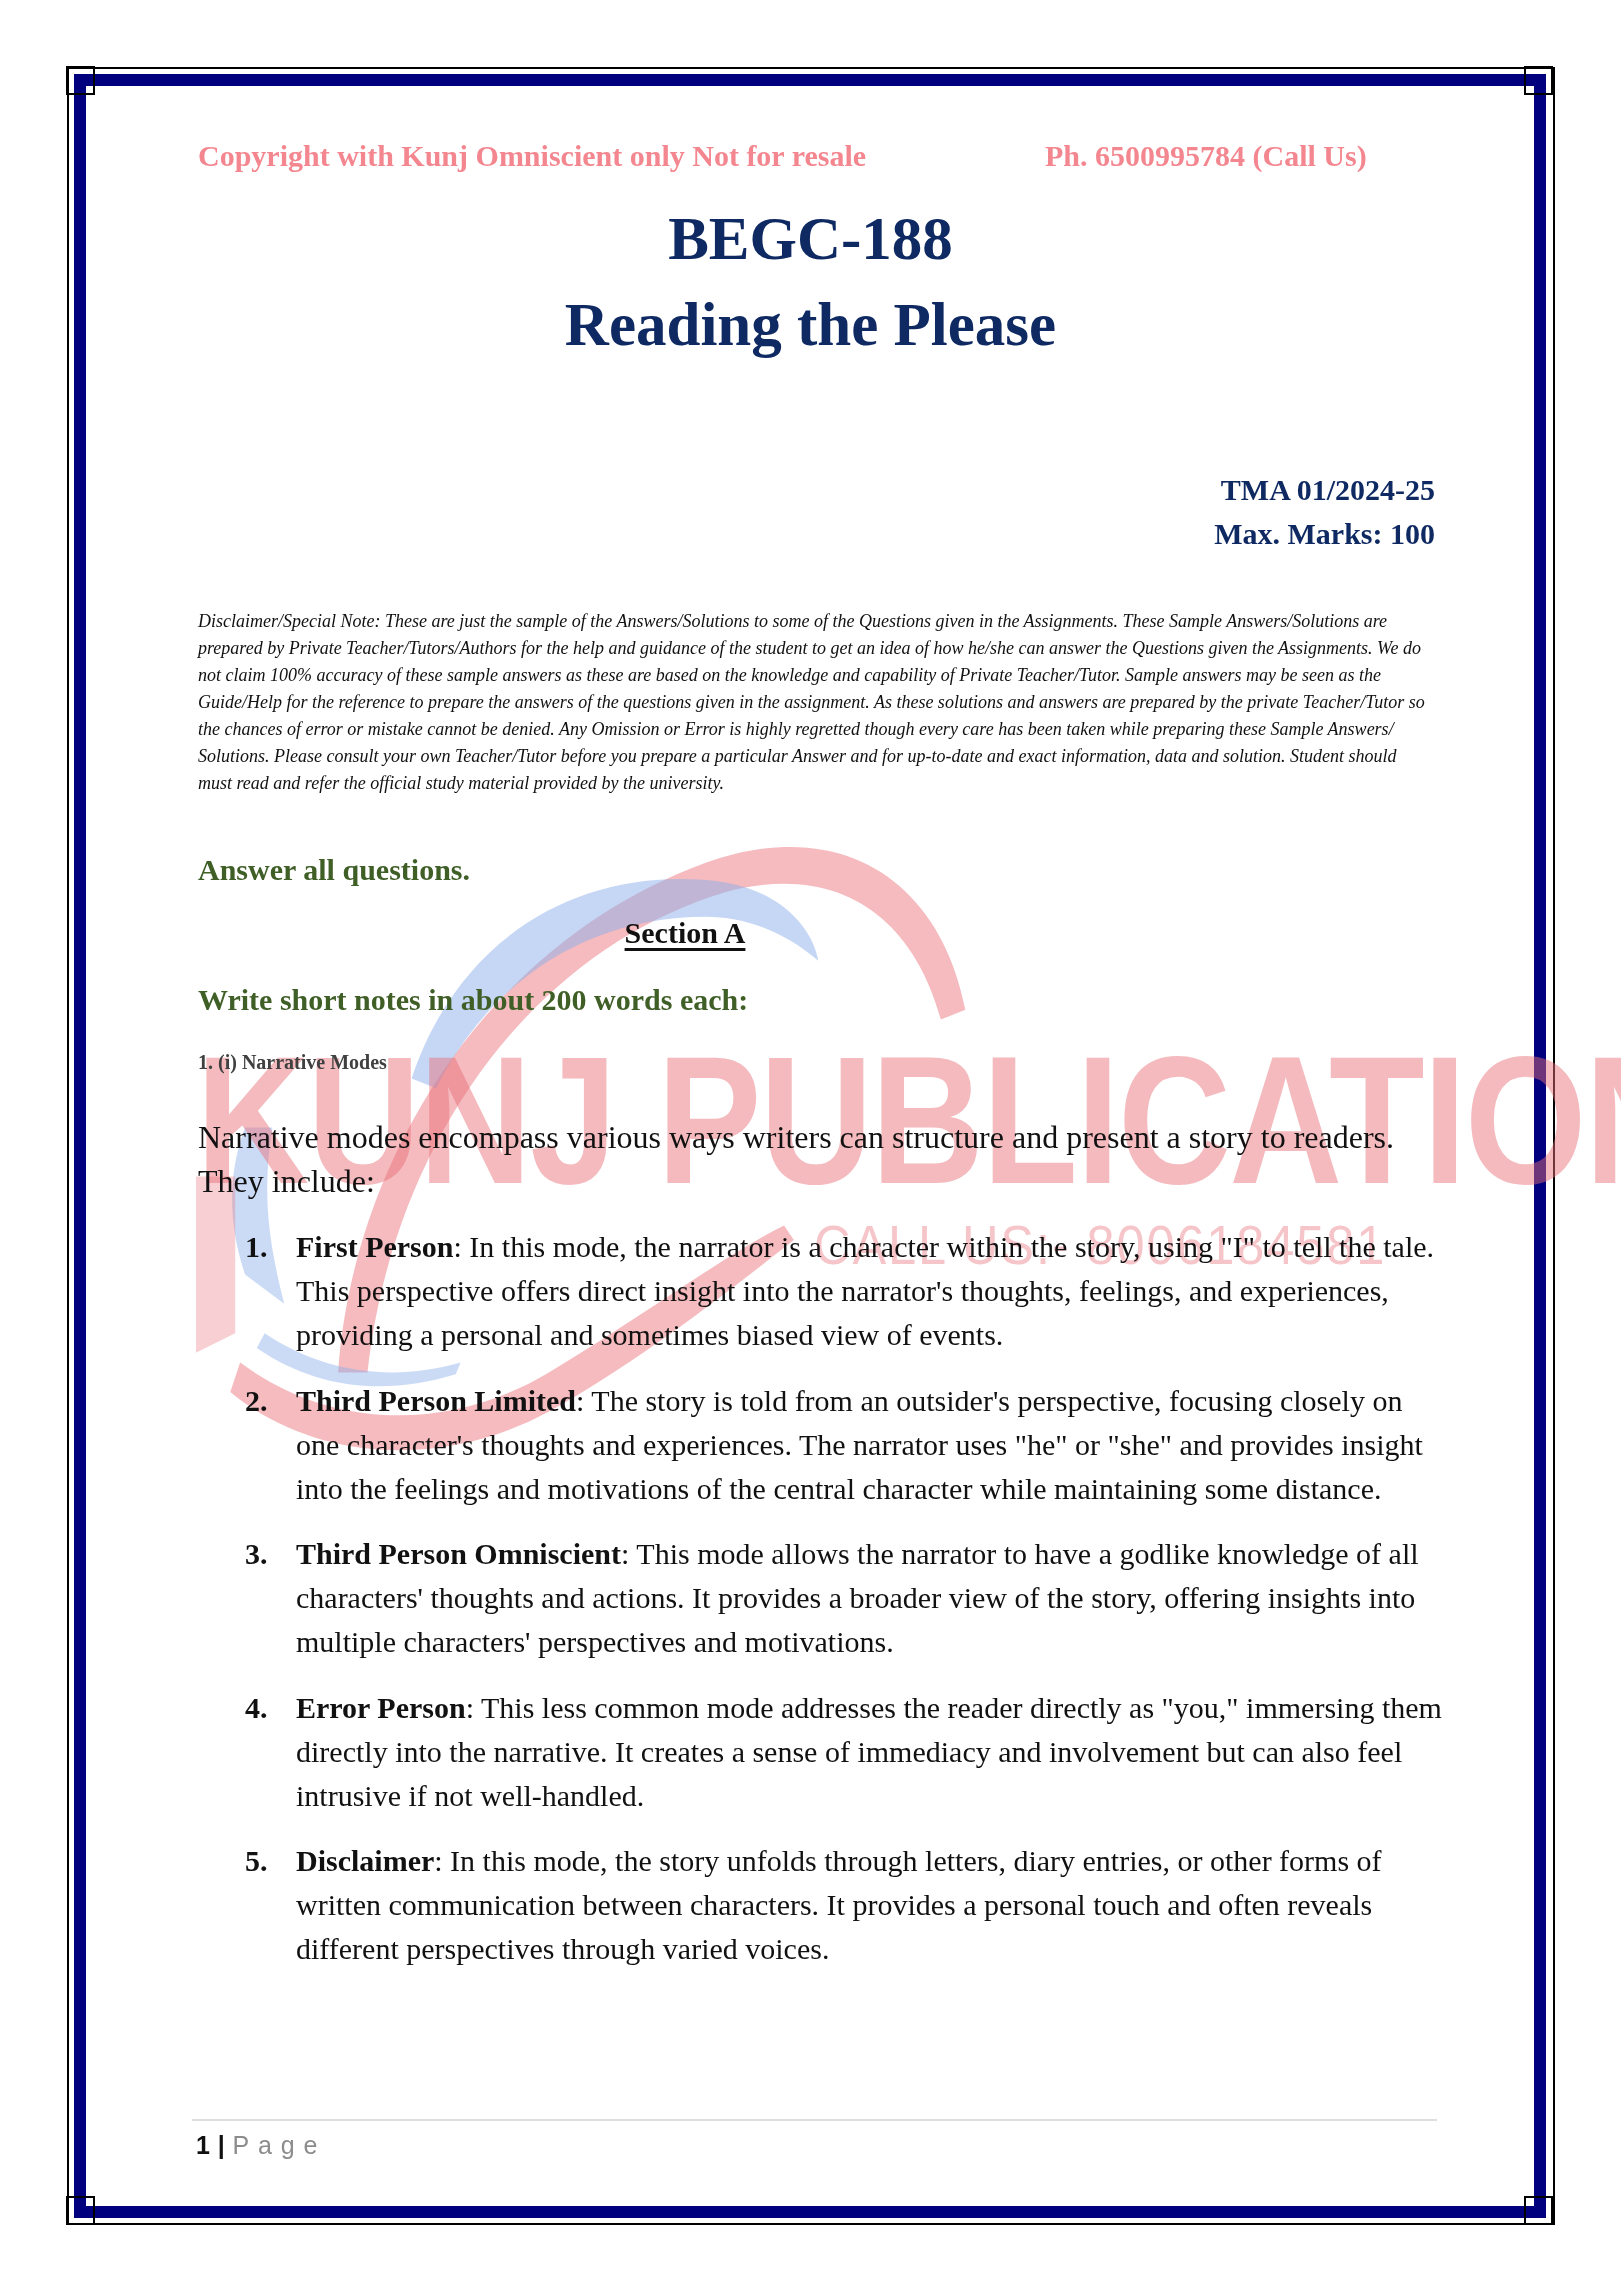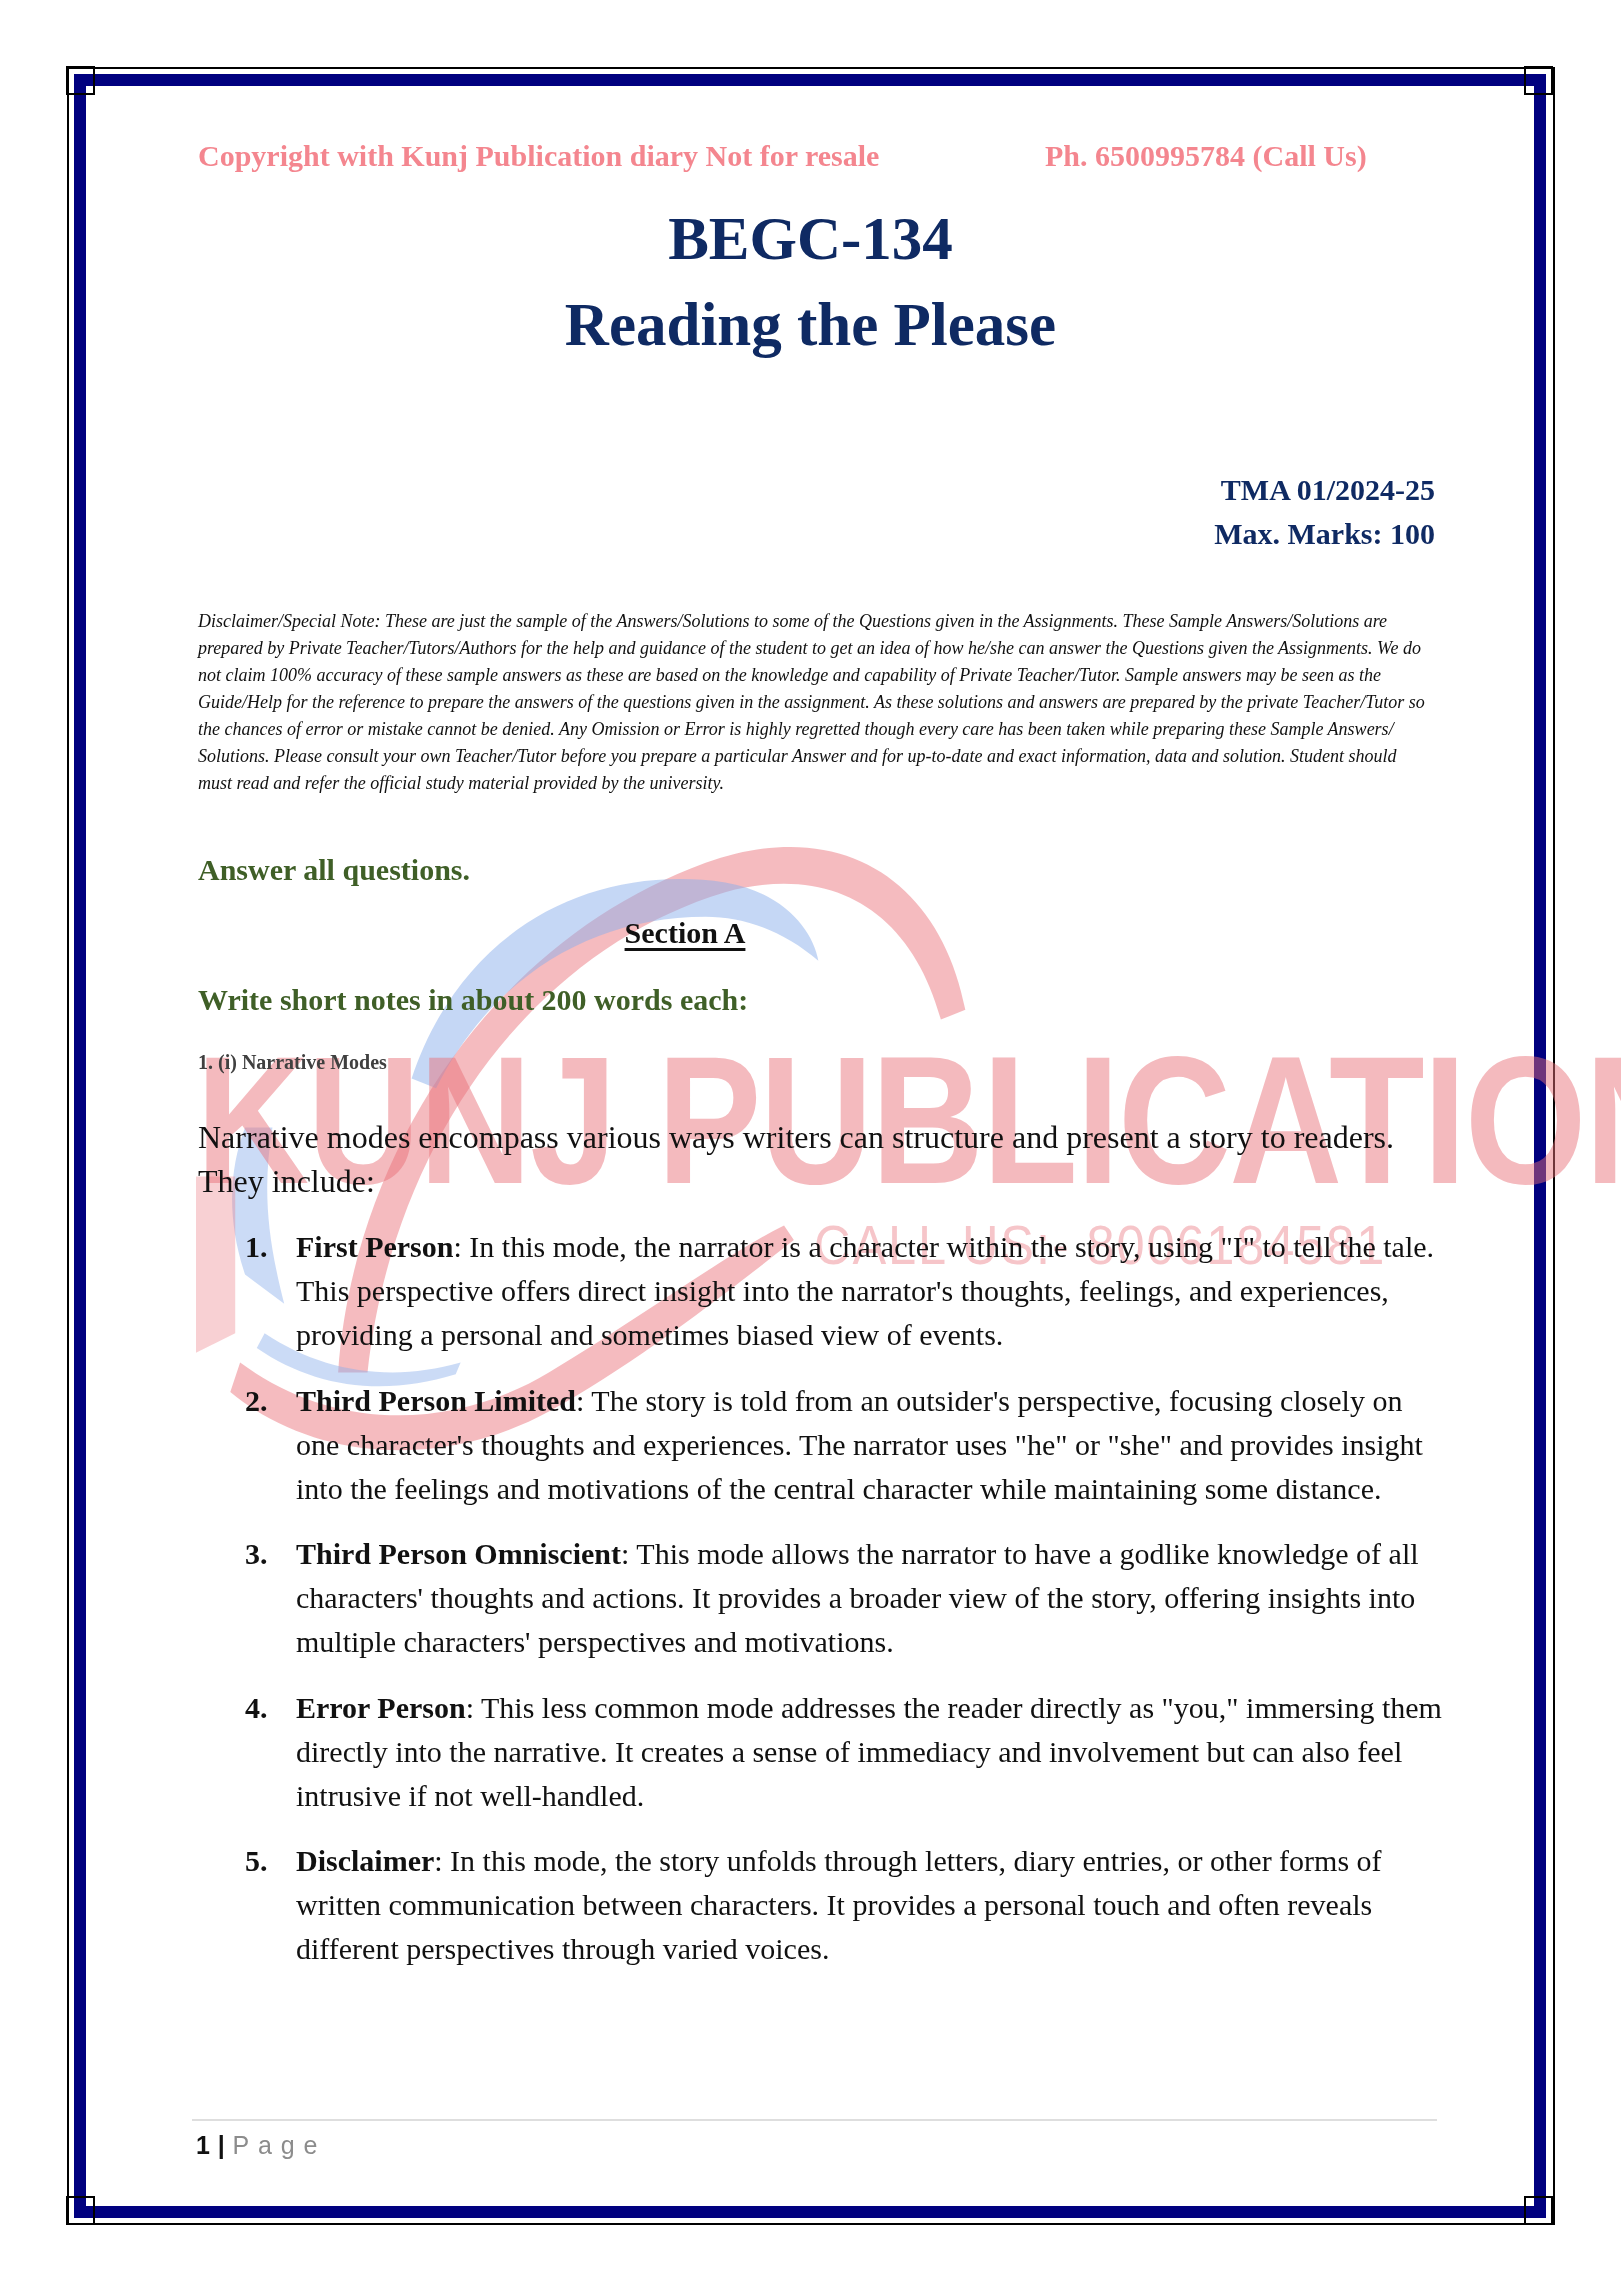--- a/index.html
+++ b/index.html
@@ -74,25 +74,25 @@
     <path d="M 200 1380 L 200 1200 L 240 1200 L 240 1360 Z" fill="rgba(236,120,128,0.35)"></path>
     <path d="M 245 1390 C 340 1460 460 1460 560 1400 C 660 1340 740 1280 800 1250 L 810 1265 C 740 1320 650 1390 560 1440 C 450 1500 320 1490 235 1420 Z" fill="rgba(236,120,128,0.50)"></path>
     <path d="M 270 1360 C 330 1400 400 1410 470 1390 L 465 1402 C 390 1425 320 1415 262 1375 Z" fill="rgba(140,175,235,0.45)"></path>
   </svg>
   <div class="wm-text">KUNJ PUBLICATION</div>
   <div class="wm-call">CALL US:- 8006184581</div>
 </div>
 
 <div class="content">
   <div class="copyright">
-    <span>Copyright with Kunj Publication diary Not for resale</span>
+    <span>Copyright with Kunj Omniscient only Not for resale</span>
     <span class="phone">Ph. 6500995784 (Call Us)</span>
   </div>
 
-  <div class="title code">BEGC-134</div>
+  <div class="title code">BEGC-188</div>
   <div class="title name">Reading the Please</div>
 
   <div class="tma l1">TMA 01/2024-25</div>
   <div class="tma l2">Max. Marks: 100</div>
 
   <div class="disclaimer">Disclaimer/Special Note: These are just the sample of the Answers/Solutions to some of the Questions given in the Assignments. These Sample Answers/Solutions are prepared by Private Teacher/Tutors/Authors for the help and guidance of the student to get an idea of how he/she can answer the Questions given the Assignments. We do not claim 100% accuracy of these sample answers as these are based on the knowledge and capability of Private Teacher/Tutor. Sample answers may be seen as the Guide/Help for the reference to prepare the answers of the questions given in the assignment. As these solutions and answers are prepared by the private Teacher/Tutor so the chances of error or mistake cannot be denied. Any Omission or Error is highly regretted though every care has been taken while preparing these Sample Answers/ Solutions. Please consult your own Teacher/Tutor before you prepare a particular Answer and for up-to-date and exact information, data and solution. Student should must read and refer the official study material provided by the university.</div>
 
   <div class="green-h answer-all">Answer all questions.</div>
   <div class="section"><span>Section A</span></div>
   <div class="green-h write-short">Write short notes in about 200 words each:</div>

